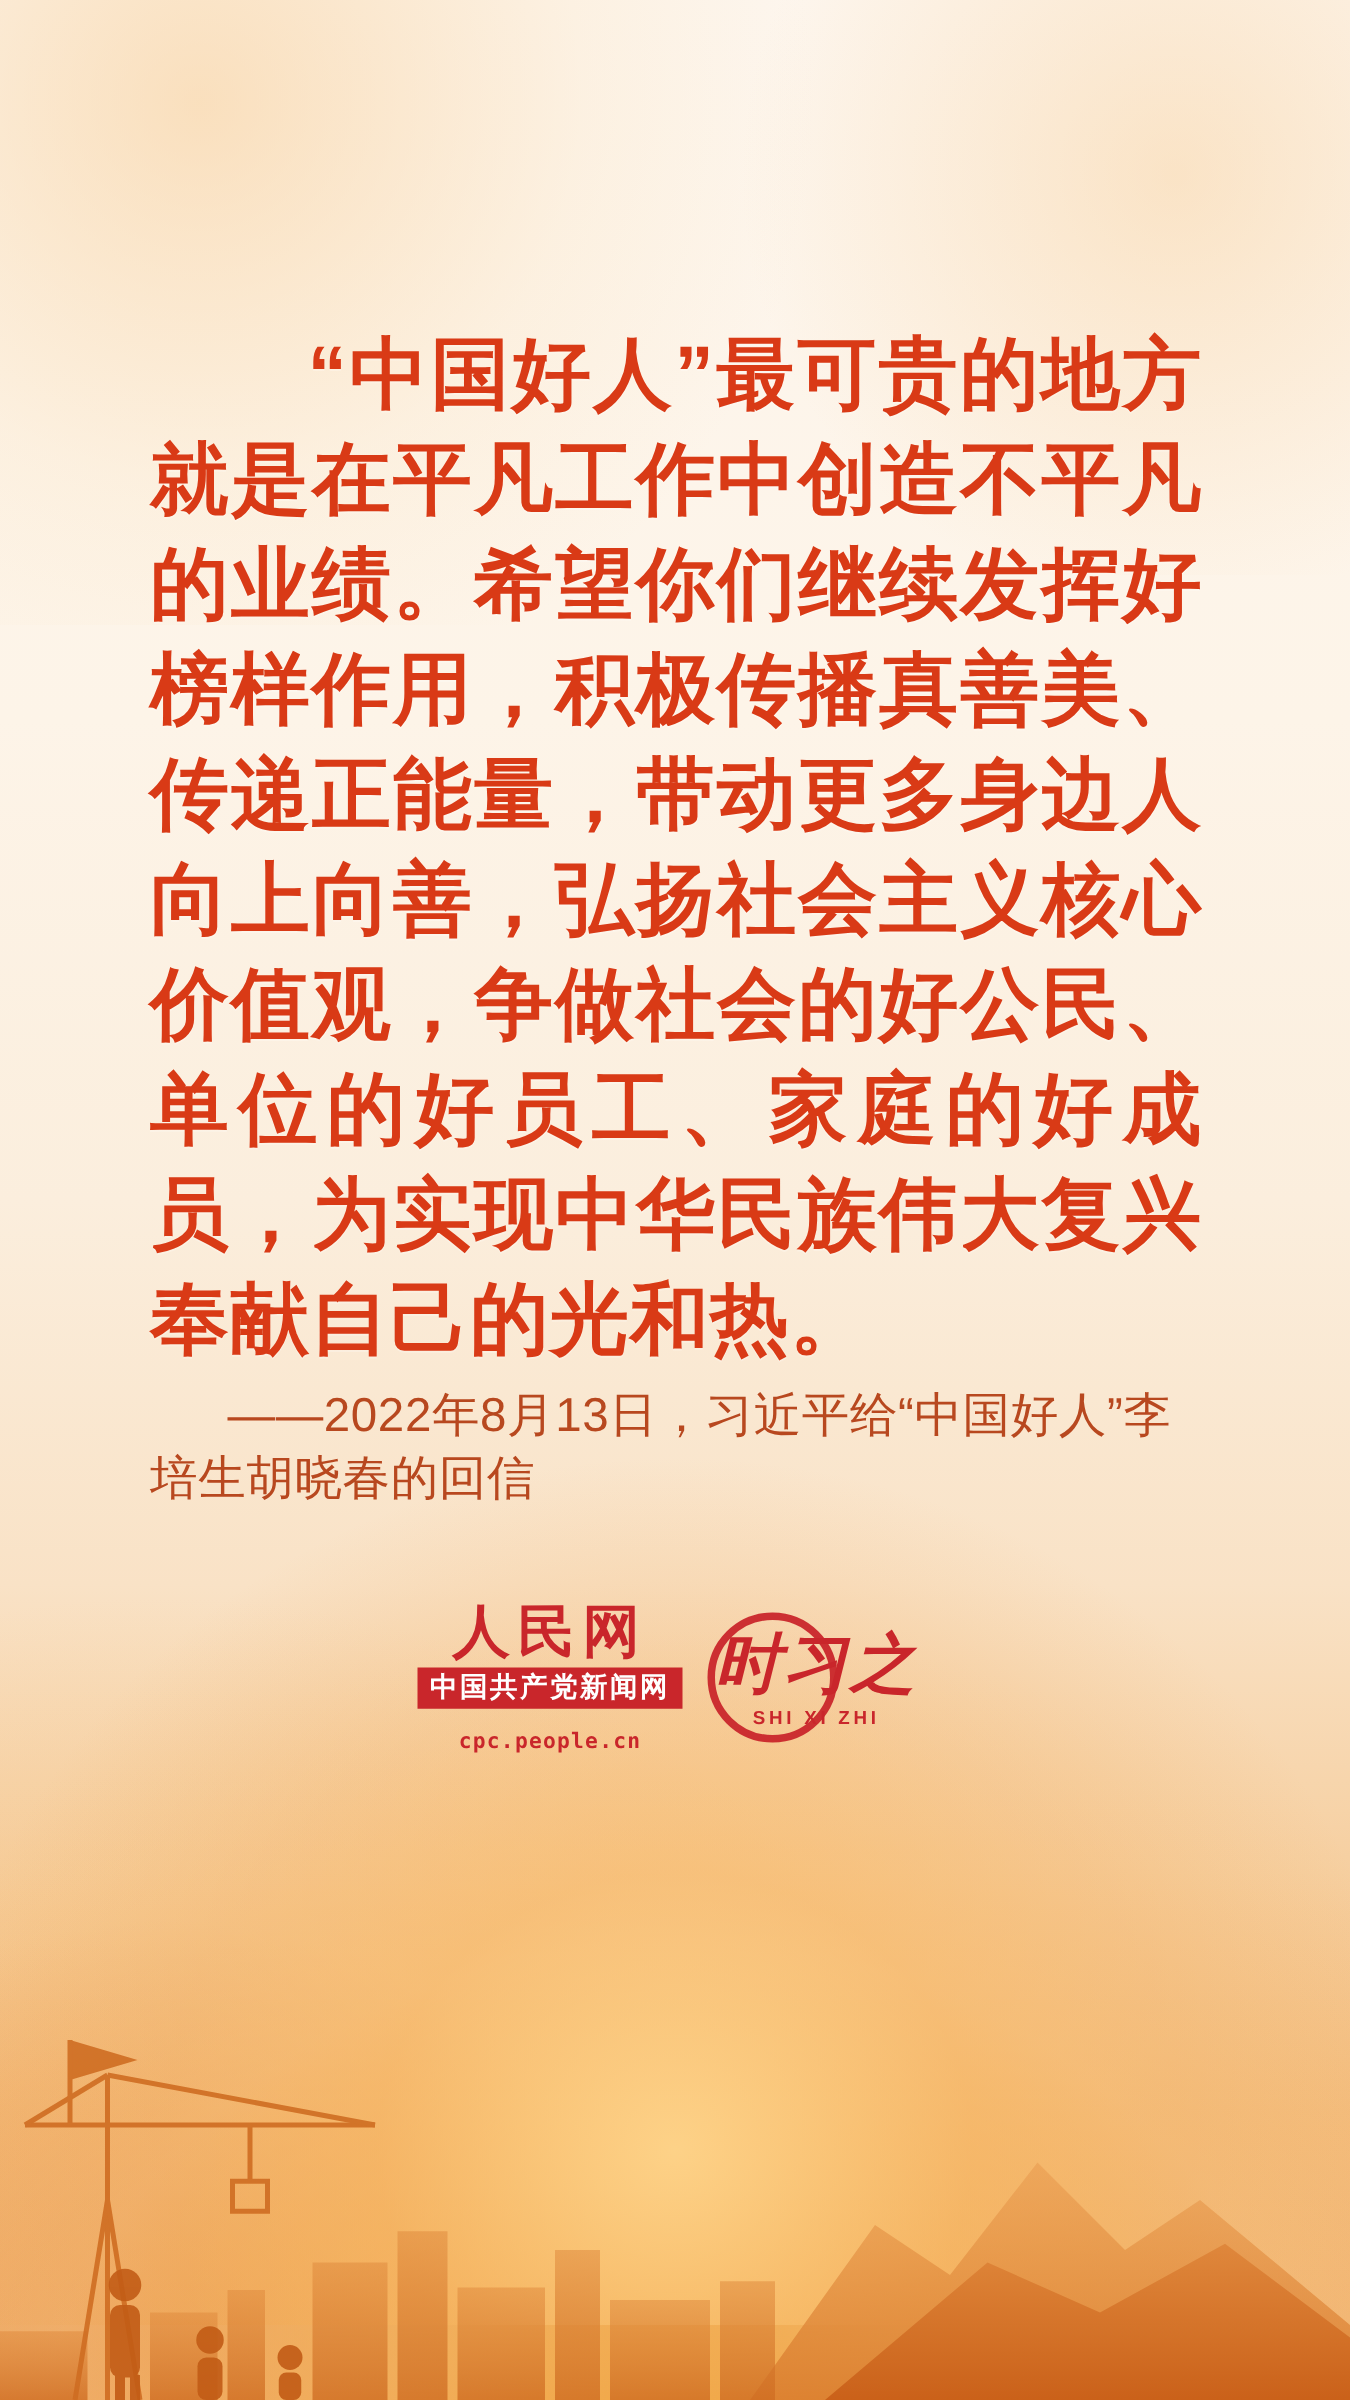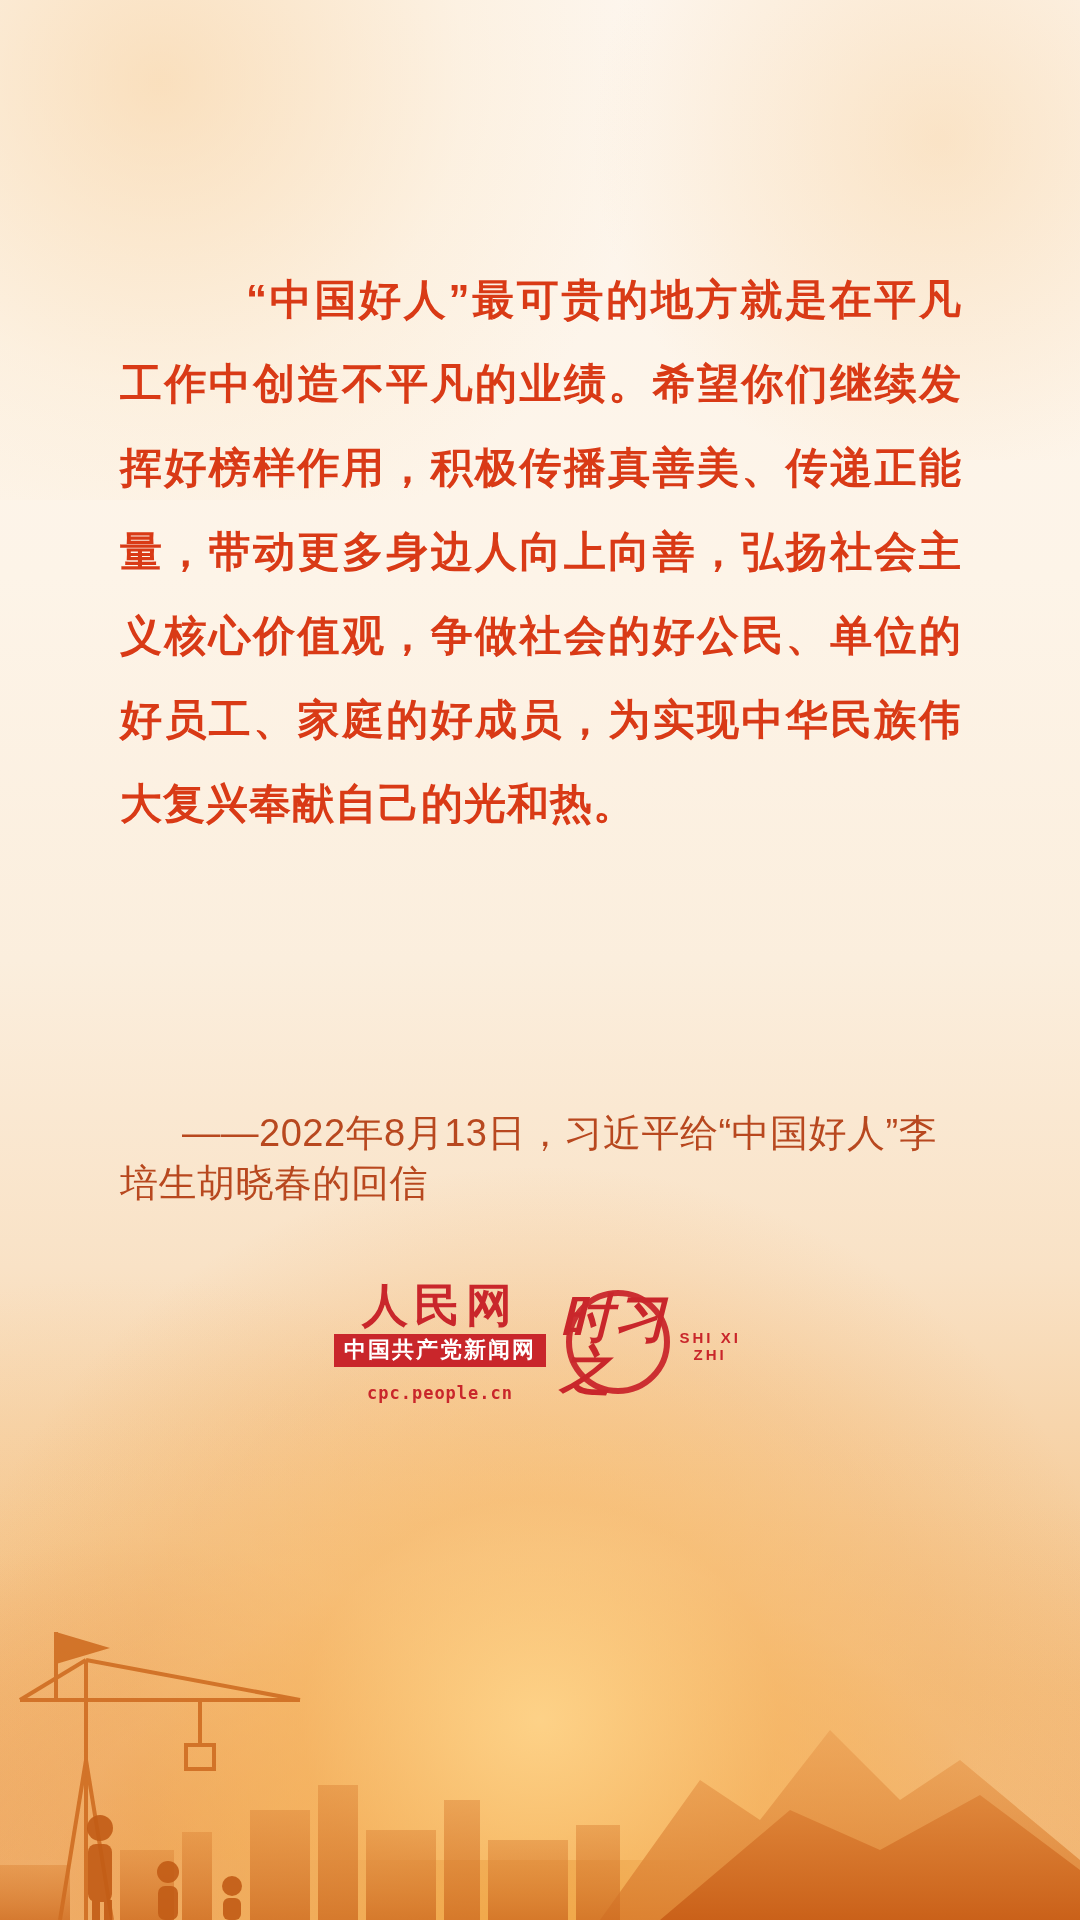--- a/index.html
+++ b/index.html
@@ -42,21 +42,21 @@
     pointer-events: none;
   }
 
   
   .quote {
     position: absolute;
     left: 120px;
     top: 258px;
     width: 842px;
     color: #d93a16;
-    font-size: 42px;
+    font-size: 63px;
     line-height: 84px;
     letter-spacing: 1px;
     font-weight: 700;
     text-indent: 126px;
     text-align: justify;
     text-justify: inter-character;
     text-shadow: 0 1px 0 rgba(255,255,255,0.25);
   }
 
   
@@ -111,21 +111,21 @@
     font-size: 17px;
     color: #c9262b;
     letter-spacing: 1px;
     font-weight: 700;
   }
   .shixizhi {
     position: relative;
     width: 186px;
     height: 108px;
     display: flex;
-    flex-direction: row;
+    flex-direction: column;
     align-items: center;
     justify-content: center;
   }
   .shixizhi .ring {
     position: absolute;
     left: 6px; top: 2px;
     width: 104px; height: 104px;
     border: 6px solid #c9262b;
     border-radius: 50%;
     box-sizing: border-box;

